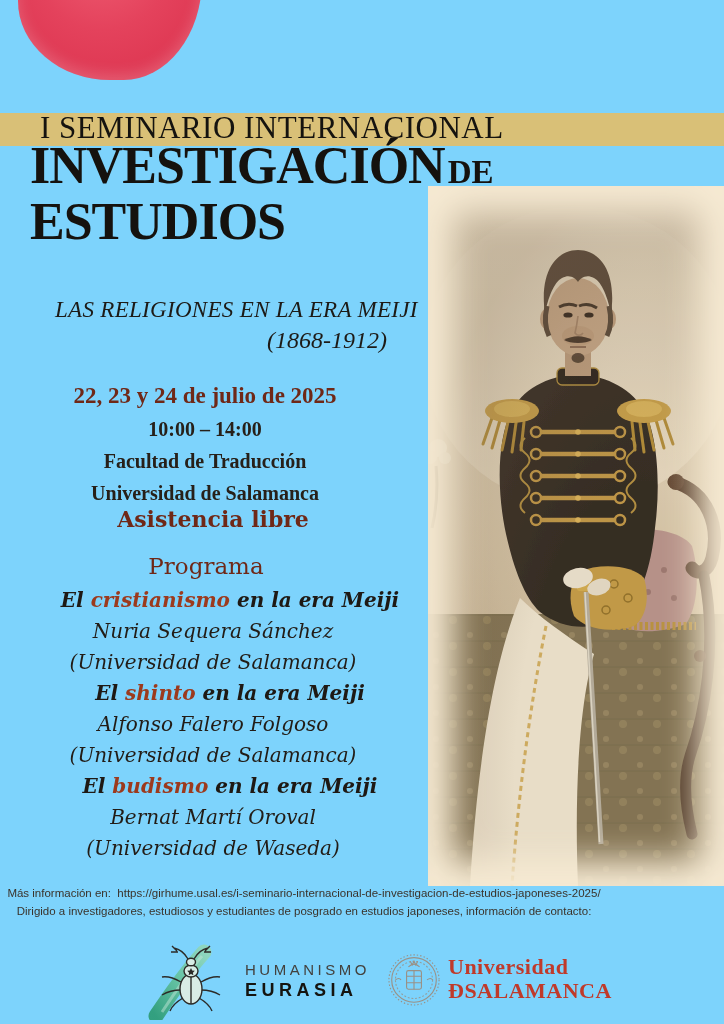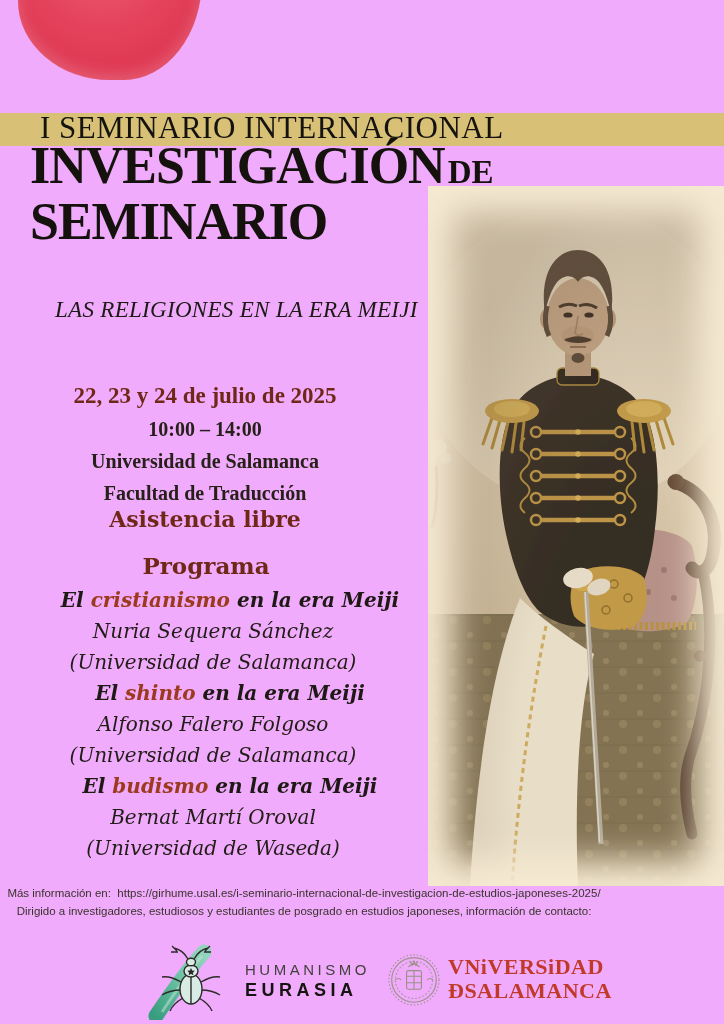--- a/index.html
+++ b/index.html
@@ -1,16 +1,16 @@
 <!DOCTYPE html>
 <html><head>
 <meta charset="utf-8">
 <style>
   html,body{margin:0;padding:0;}
-  .poster{position:relative;width:724px;height:1024px;background:#f0abfc;overflow:hidden;font-family:"Liberation Serif",serif;}
+  .poster{position:relative;width:724px;height:1024px;background:#7dd3fc;overflow:hidden;font-family:"Liberation Serif",serif;}
 
   
   .sun{position:absolute;left:18px;top:-114px;width:184px;height:194px;
        border-radius:50% 50% 46% 54% / 48% 52% 56% 44%;
        background:radial-gradient(circle at 46% 38%, #ee5b71 0%, #e4425c 45%, #de3752 78%, #d93350 100%);
        box-shadow:inset 0 -6px 14px rgba(255,255,255,.18);}
 
   
   .band{position:absolute;left:0;top:113px;width:724px;height:33px;background:#d9c077;}
   .kicker{position:absolute;left:40px;top:109px;font:400 31px/38px "Liberation Serif",serif;color:#15130f;letter-spacing:.5px;white-space:nowrap;}
@@ -19,25 +19,25 @@
   .title{position:absolute;left:30px;top:141px;font-family:"Liberation Serif",serif;font-weight:700;color:#15120e;letter-spacing:-1px;line-height:49px;font-size:52px;}
   .title .de{font-size:33px;letter-spacing:0;margin-left:3px;}
 
   .subtitle{position:absolute;left:55px;top:297px;font:italic 400 23px/26px "Liberation Serif",serif;color:#1d1a16;letter-spacing:.3px;white-space:nowrap;}
   .years{position:absolute;left:55px;top:327px;width:332px;text-align:right;font:italic 400 24px/27px "Liberation Serif",serif;color:#1d1a16;}
 
   
   .info{position:absolute;left:0;top:383px;width:410px;text-align:center;font-family:Liberation Serif, serif;color:#272019;}
   .info .date{font-size:23px;font-weight:700;color:#6f2817;margin:0 0 7px;line-height:26px;}
   .info .line{font-size:20px;font-weight:700;margin:8px;line-height:24px;}
-  .admission{position:absolute;left:0;top:507px;width:410px;text-align:center;font:700 22px/24px "DejaVu Serif",serif;color:#6f2817;}
+  .admission{position:absolute;left:0;top:507px;width:410px;text-align:center;font:700 22px/24px "DejaVu Serif",serif;color:#6f2817;padding-left:8px;}
 
   
   .program{position:absolute;left:0;top:553px;width:412px;text-align:center;font-family:"DejaVu Serif",serif;}
-  .program h2{font-size:23px;color:#6f2817;margin:0 0 11px;font-weight:700;line-height:26px;}
+  .program h2{font-size:23px;color:#6f2817;margin:0 0 11px;font-weight:400;line-height:26px;}
   .program p{margin:0 0 10px;line-height:21px;}
   .prog-title{font-style:italic;font-weight:700;font-size:20px;color:#1e1914;padding-left:48px;}
   .rust{color:#9c3a1d;}
   .prog-speaker,.prog-affil{font-style:italic;font-weight:400;font-size:20px;color:#221c16;padding-left:14px;}
 
   
   .photo{position:absolute;left:428px;top:186px;width:296px;height:700px;}
   .photo-fade{position:absolute;inset:0;box-shadow:inset 0 0 34px 26px #f6ead3;pointer-events:none;}
 
   
@@ -57,30 +57,31 @@
 
 <div class="poster">
 
   <div class="sun"></div>
 
   <div class="band"></div>
   <div class="kicker">I SEMINARIO INTERNACIONAL</div>
 
   <div class="title">
     <div><span>INVESTIGACIÓN</span><span class="de">DE</span></div>
-    <div>SEMINARIO</div>
+    <div>ESTUDIOS</div>
   </div>
 
   <div class="subtitle">LAS RELIGIONES EN LA ERA MEIJI</div>
+  <div class="years">(1868-1912)</div>
 
   <div class="info">
     <p class="date">22, 23 y 24 de julio de 2025</p>
     <p class="line">10:00 – 14:00</p>
+    <p class="line">Facultad de Traducción</p>
     <p class="line">Universidad de Salamanca</p>
-    <p class="line">Facultad de Traducción</p>
   </div>
 
   <div class="admission">Asistencia libre</div>
 
   <div class="program">
     <h2>Programa</h2>
 
     <div>
       <p class="prog-title"><span>El </span><span class="rust">cristianismo</span><span> en la era Meiji</span></p>
       <p class="prog-speaker">Nuria Sequera Sánchez</p>
@@ -291,18 +292,18 @@
         <circle cx="28" cy="32" r="27" stroke-dasharray="1.5 2.2"></circle>
         <circle cx="28" cy="32" r="20" stroke-dasharray="2 2" opacity=".8"></circle>
         <rect x="20" y="22" width="16" height="20" rx="2"></rect>
         <path d="M20,28 h16 M20,35 h16 M28,22 v20"></path>
         <path d="M22,18 q6,-6 12,0"></path>
         <path d="M24,12 l2,4 2,-4 2,4 2,-4"></path>
         <path d="M8,32 q4,-3 6,0 M42,32 q4,-3 6,0"></path>
       </g>
     </svg>
     <div class="sal-text">
-      <div>VNiVERSiDAD</div>
+      <div>Universidad</div>
       <div>ÐSALAMANCA</div>
     </div>
   </div>
 
 </div>
 
 </body></html>

